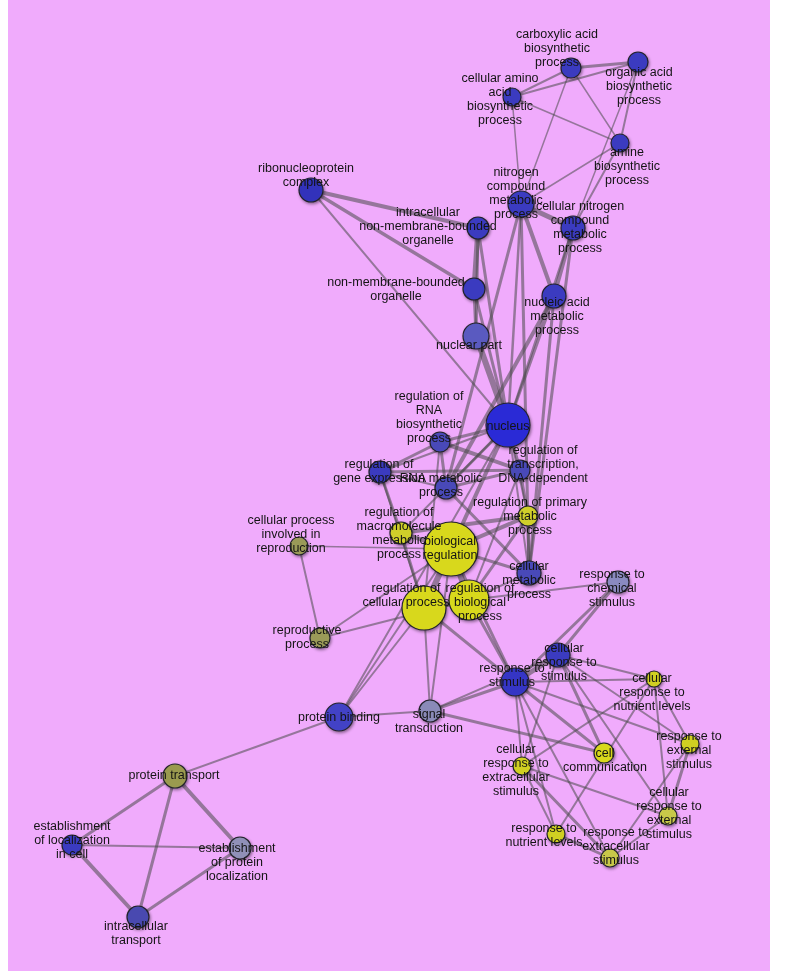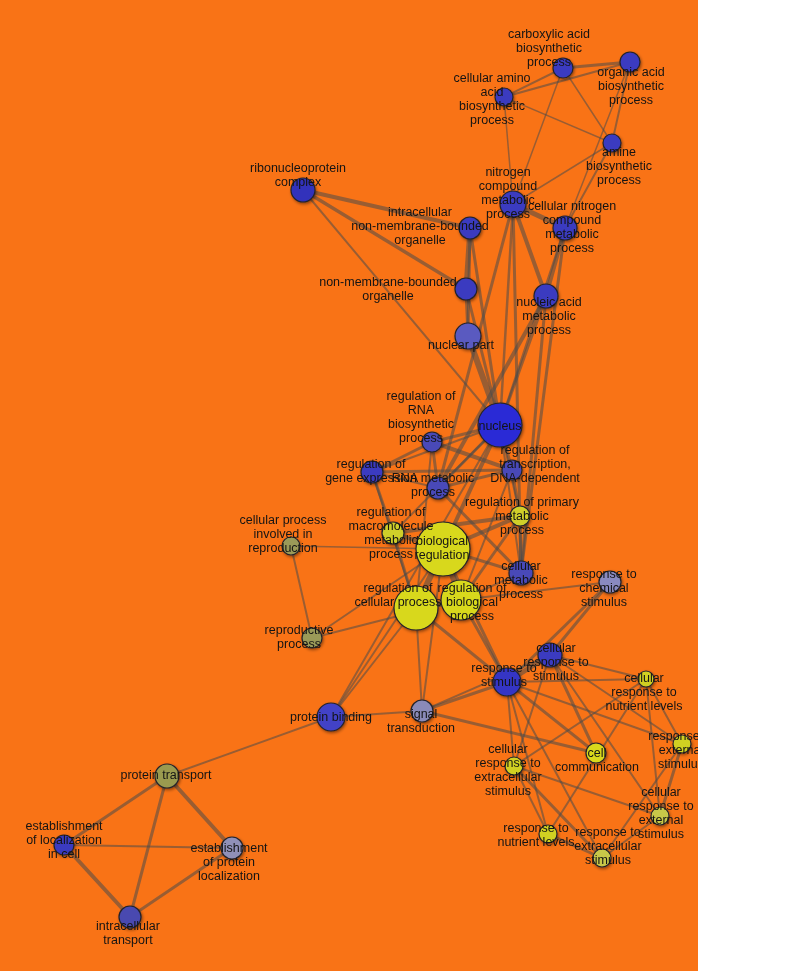--- a/index.html
+++ b/index.html
@@ -1,20 +1,21 @@
 <!DOCTYPE html>
 <html><head>
 <meta charset="utf-8">
 <style>
   html, body { margin: 0; padding: 0; background: #ffffff; }
   #canvas-wrap {
     position: relative;
-    width: 698px; height: 971px;
-    background: #f97316;
+    width: 762px; height: 971px;
+    background: #f0abfc;
     overflow: hidden;
+    margin-left: 8px;
   }
   svg { display: block; }
   .node-label {
     font-family: "Liberation Sans", "DejaVu Sans", sans-serif;
     font-size: 12.5px;
     fill: #141414;
     text-anchor: middle;
     pointer-events: none;
   }
   .graph-edge { stroke-linecap: round; }

